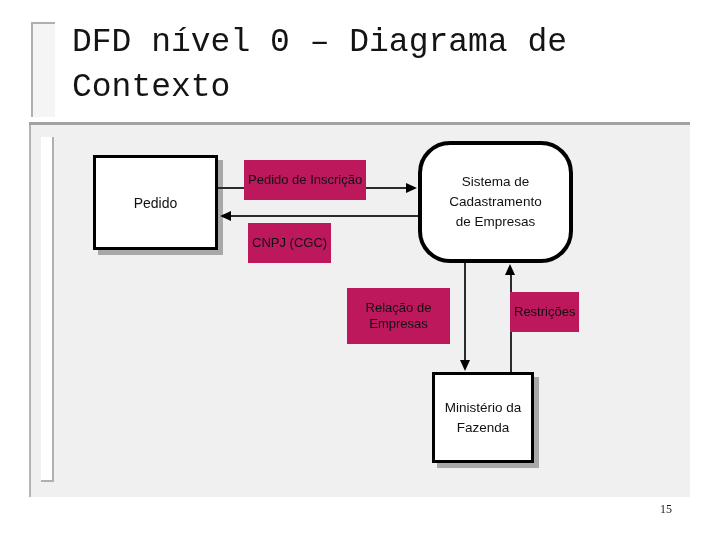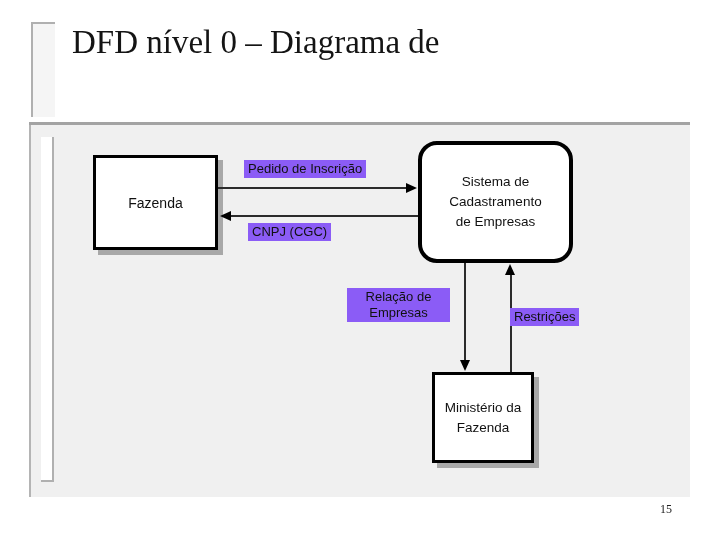--- a/index.html
+++ b/index.html
@@ -25,21 +25,21 @@
 
   
   .title-tab{
     left:31px;top:22px;width:24px;height:95px;
     background:#f5f5f5;
     border-left:2px solid #b0b0b0;
     border-top:2px solid #b0b0b0;
   }
   .slide-title{
     left:72px;top:20px;width:560px;
-    font-family:Liberation Serif, serif;
+    font-family:Liberation Mono, monospace;
     font-weight:400;
     font-size:33px;line-height:45px;
     color:var(--ink);
     letter-spacing:0px;
   }
   .slide-title span{display:block;}
 
   
   .content-rule{
     left:29px;top:122px;width:661px;height:3px;
@@ -68,21 +68,21 @@
     border:3px solid var(--boxborder);
     box-shadow:5px 5px 0 0 var(--shadow);
     font-size:14px;line-height:20px;
   }
   .entity-empresa{left:93px;top:155px;width:125px;height:95px;}
   .entity-ministerio{left:432px;top:372px;width:102px;height:91px;font-size:13.5px;}
   .entity-ministerio .node-label{width:95px;}
   .process{
     left:418px;top:141px;width:155px;height:122px;
     border:4px solid var(--boxborder);
-    border-radius:19px;
+    border-radius:32px;
     font-size:13.5px;line-height:20px;align-items:center;
   }
   .process .node-label{width:108px;}
 
   
   .hline{height:2px;background:var(--line);}
   .vline{width:2px;background:var(--line);}
   .head{width:0;height:0;}
   .head-right{border-left:11px solid #000;border-top:5px solid transparent;border-bottom:5px solid transparent;}
   .head-left{border-right:11px solid #000;border-top:5px solid transparent;border-bottom:5px solid transparent;}
@@ -93,55 +93,56 @@
   .flow1-head{left:406px;top:183px;}
   .flow2-head{left:220px;top:211px;}
   .flow2-line{left:231px;top:215px;width:187px;}
   .flow3-line{left:464px;top:263px;height:98px;}
   .flow3-head{left:460px;top:360px;}
   .flow4-head{left:505px;top:264px;}
   .flow4-line{left:510px;top:275px;height:97px;}
 
   
   .flow-label{
-    background:#8b5cf6;
+    background:#be185d;
     color:#111;
     font-size:13px;line-height:16px;
-    padding:1px 4px;
+    padding:12px 4px;
     white-space:nowrap;
   }
   .flow-label.multiline{white-space:normal;text-align:center;}
   .label-pedido{left:244px;top:160px;}
   .label-cnpj{left:248px;top:223px;text-align:right;}
   .label-relacao{left:347px;top:288px;width:103px;}
-  .label-restricoes{left:510px;top:308px;text-align:right;}
+  .label-restricoes{left:510px;top:292px;text-align:right;}
 
   
   .page-number{
     left:660px;top:502px;width:30px;
     font-family:"Liberation Serif",serif;
     font-size:12px;color:#222;
     text-align:left;
   }
 </style>
 </head>
 <body>
 
 <div class="abs title-tab"></div>
 
 <h1 class="abs slide-title">
   <span>DFD nível 0 – Diagrama de</span>
+  <span>Contexto</span>
 </h1>
 
 <div class="abs content-rule"></div>
 <div class="abs canvas"></div>
 <div class="abs side-stripe"></div>
 
 <div class="abs node entity entity-empresa">
-  <div class="node-label">Fazenda</div>
+  <div class="node-label">Pedido</div>
 </div>
 
 <div class="abs node process">
   <div class="node-label">Sistema de Cadastramento de Empresas</div>
 </div>
 
 <div class="abs node entity entity-ministerio">
   <div class="node-label">Ministério da Fazenda</div>
 </div>
 

